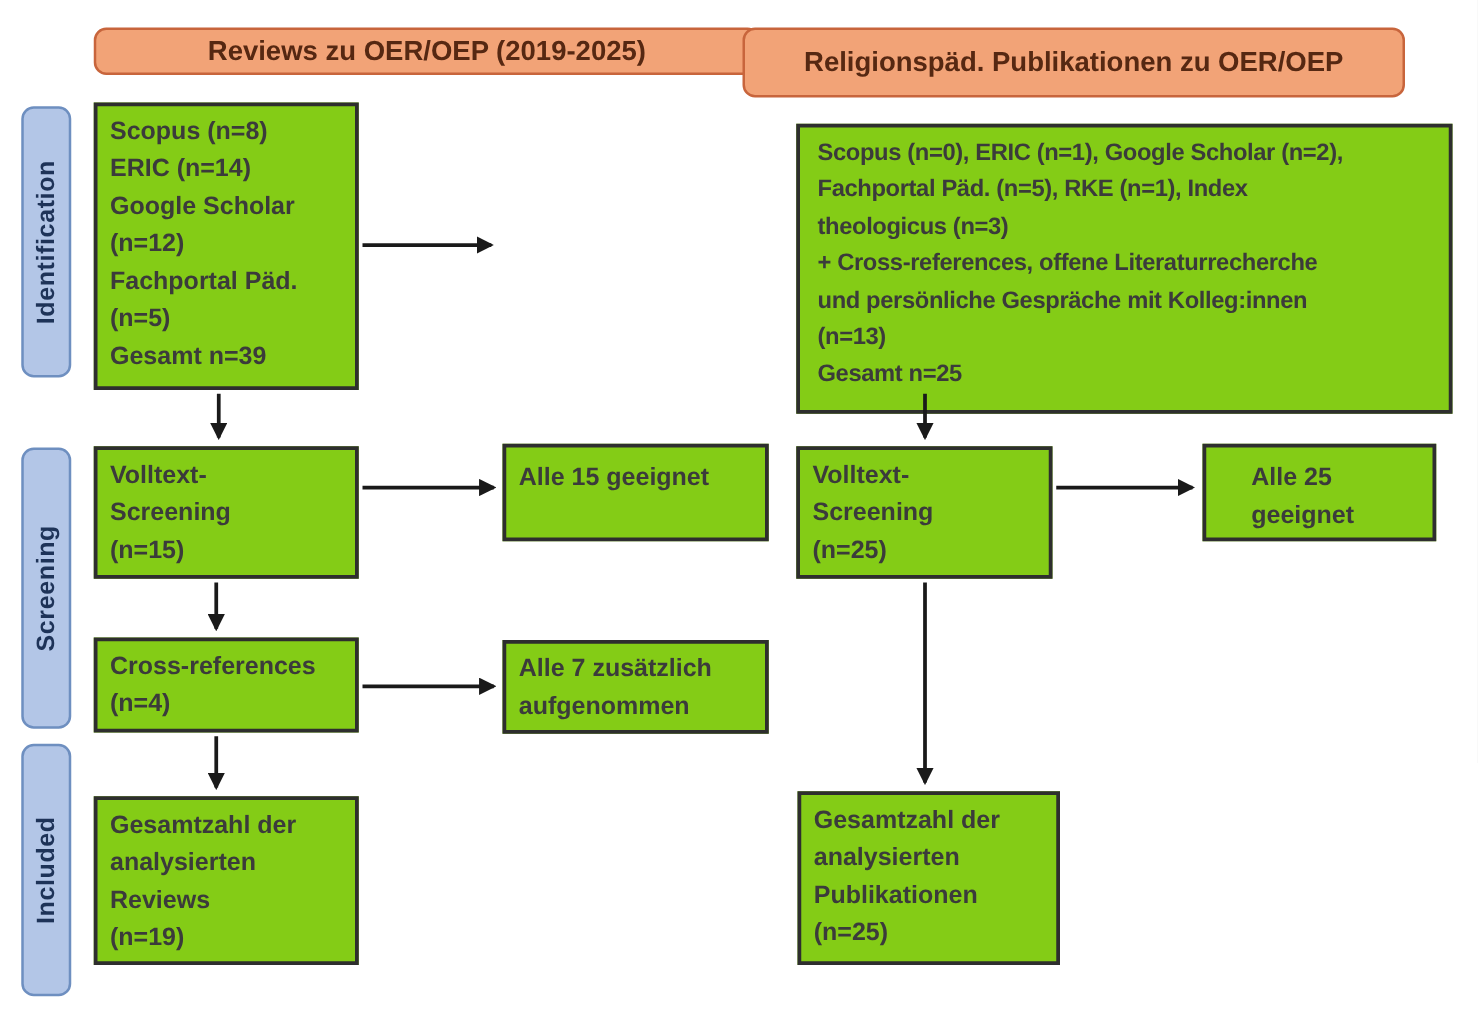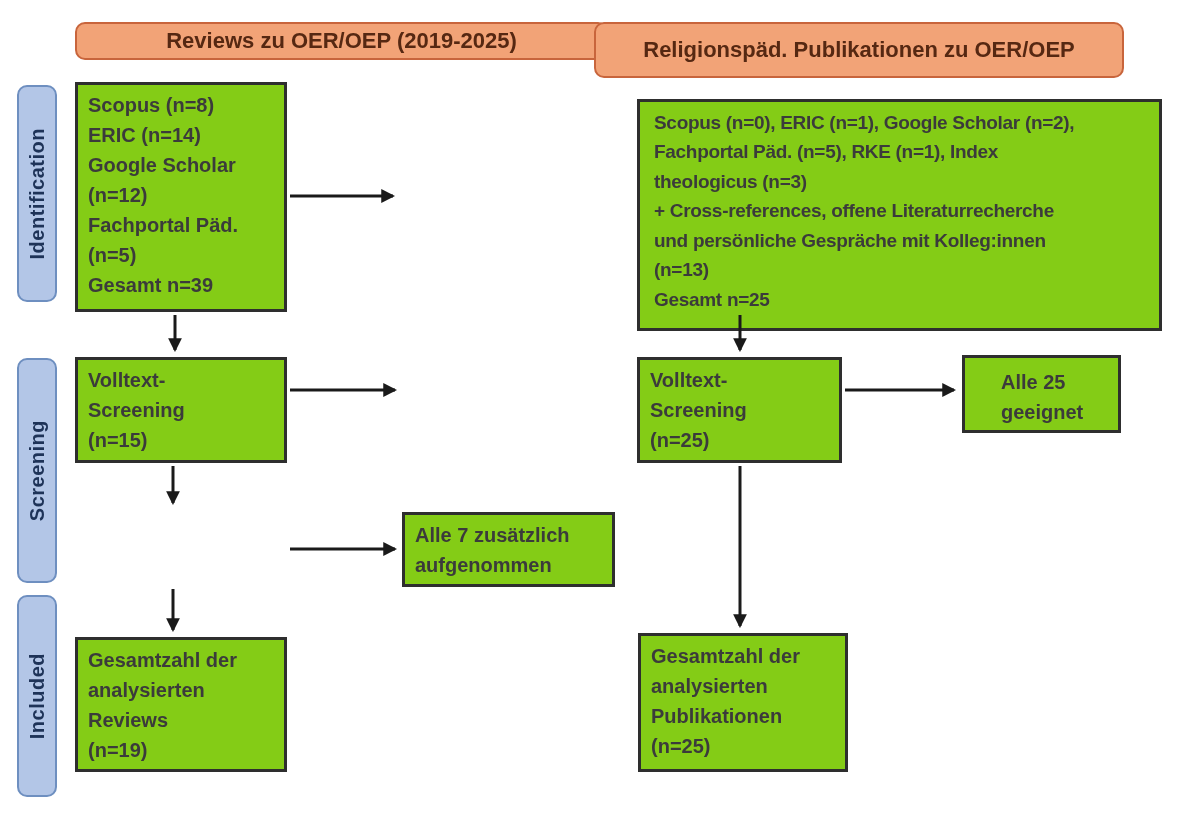--- a/index.html
+++ b/index.html
@@ -62,38 +62,41 @@
   <div class="box" style="left:75px;top:82px;width:212px;height:230px;">Scopus (n=8)
 ERIC (n=14)
 Google Scholar
 (n=12)
 Fachportal Päd.
 (n=5)
 Gesamt n=39</div>
   <div class="box" style="left:75px;top:357px;width:212px;height:106px;">Volltext-
 Screening
 (n=15)</div>
+  <div class="box" style="left:402px;top:355px;width:213px;height:78px;padding-top:9px;">Alle 15 geeignet</div>
+  <div class="box" style="left:75px;top:510px;width:212px;height:76px;">Cross-references
+(n=4)</div>
   <div class="box" style="left:402px;top:512px;width:213px;height:75px;">Alle 7 zusätzlich
 aufgenommen</div>
   <div class="box" style="left:75px;top:637px;width:212px;height:135px;">Gesamtzahl der
 analysierten
 Reviews
 (n=19)</div>
 
   <div class="box box-wide" style="left:637px;top:80px;width:525px;height:232px;margin-top:19px;">Scopus (n=0), ERIC (n=1), Google Scholar (n=2),
 Fachportal Päd. (n=5), RKE (n=1), Index
 theologicus (n=3)
 + Cross-references, offene Literaturrecherche
 und persönliche Gespräche mit Kolleg:innen
 (n=13)
 Gesamt n=25</div>
   <div class="box" style="left:637px;top:357px;width:205px;height:106px;">Volltext-
 Screening
 (n=25)</div>
-  <div class="box" style="left:962px;top:355px;width:159px;height:78px;padding-top:9px;padding-left:36px;">Alle 25 geeignet</div>
+  <div class="box" style="left:962px;top:355px;width:187px;height:78px;padding-top:9px;padding-left:36px;">Alle 25 geeignet</div>
   <div class="box" style="left:638px;top:633px;width:210px;height:139px;">Gesamtzahl der
 analysierten
 Publikationen
 (n=25)</div>
 
   <svg class="arrows" width="1182" height="820" viewBox="0 0 1182 820">
     <defs>
       <marker id="ah" viewBox="0 0 10 10" refX="8.5" refY="5" markerWidth="4.6" markerHeight="4.6" orient="auto-start-reverse">
         <path d="M0,0 L10,5 L0,10 z" fill="var(--arrow)"></path>
       </marker>

